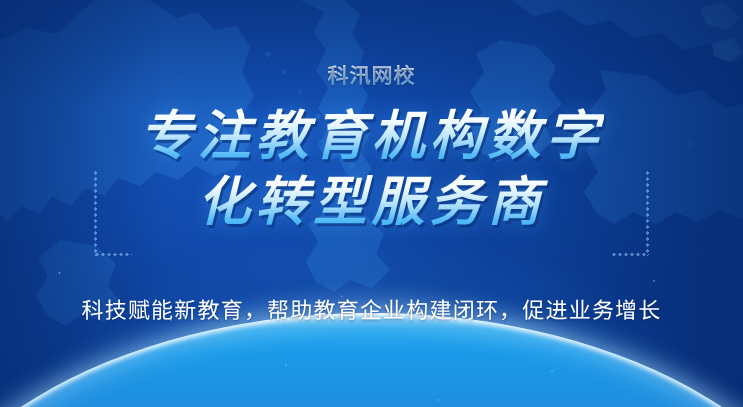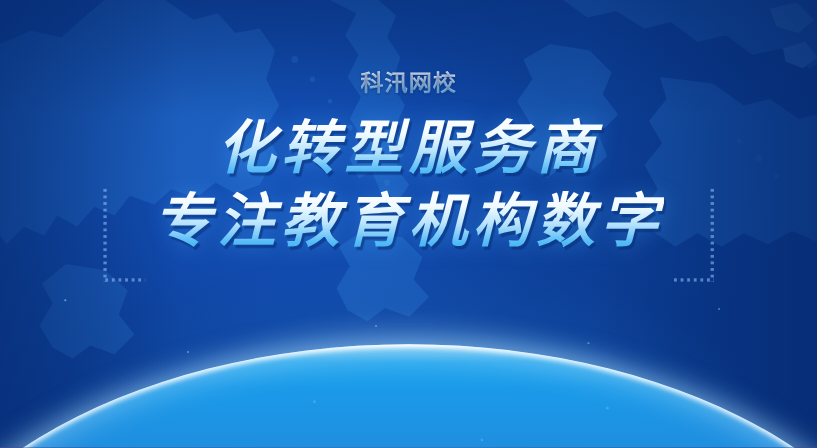--- a/index.html
+++ b/index.html
@@ -283,20 +283,21 @@
   <div class="earth-glow"></div>
   <div class="earth-body"></div>
   <div class="earth-speckle"></div>
   <div class="earth-rim"></div>
 
   <div class="content">
 
     <div class="brand">科汛网校</div>
 
     <div class="headline">
+      <span class="headline-line">专注教育机构数字</span>
       <span class="headline-line">化转型服务商</span>
-      <span class="headline-line">专注教育机构数字</span>
     </div>
 
   </div>
 
+  <div class="tagline">科技赋能新教育，帮助教育企业构建闭环，促进业务增长</div>
 
 </div>
 
 </body></html>

